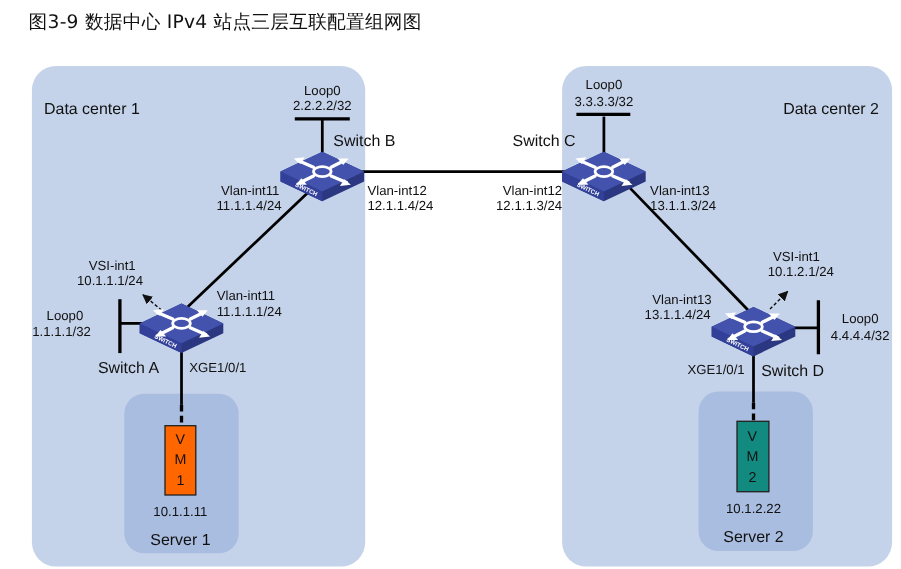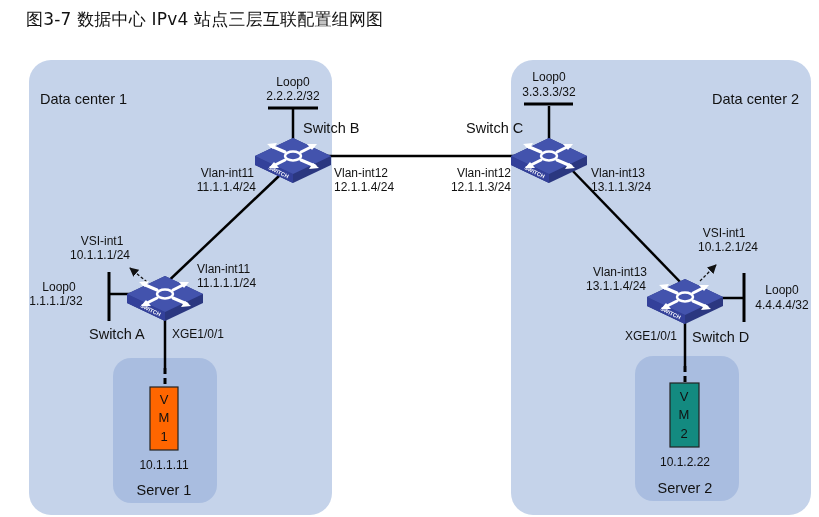--- a/index.html
+++ b/index.html
@@ -8,21 +8,21 @@
   .title { position:absolute; left:26px; top:8px; font-size:17px; color:#111;
            font-family:"DejaVu Sans","Liberation Sans",sans-serif; letter-spacing:0.2px; }
   svg { position:absolute; left:0; top:0; }
   .lbl { font-family:"Liberation Sans","DejaVu Sans",sans-serif; font-size:12px; fill:#111; }
   .lbl-lg { font-family:"Liberation Sans","DejaVu Sans",sans-serif; font-size:14.5px; fill:#111; }
   .vm-txt { font-family:"Liberation Sans","DejaVu Sans",sans-serif; font-size:13px; fill:#111; }
 </style>
 </head>
 <body>
 
-<div class="title">图3-7 数据中心 IPv4 站点三层互联配置组网图</div>
+<div class="title">图3-9 数据中心 IPv4 站点三层互联配置组网图</div>
 
 <svg width="819" height="517" viewBox="0 0 819 517">
   <defs>
     <marker id="arrow" viewBox="0 0 10 10" refX="9" refY="5" markerWidth="7" markerHeight="7" orient="auto-start-reverse">
       <path d="M0,0 L10,5 L0,10 z" fill="#111"></path>
     </marker>
     <g id="switch-icon">
 
       <polygon points="-38,0 0,-18 38,0 38,9 0,27 -38,9" fill="#2b3780"></polygon>
       <polygon points="-38,0 0,18 0,27 -38,9" fill="#33409a"></polygon>

